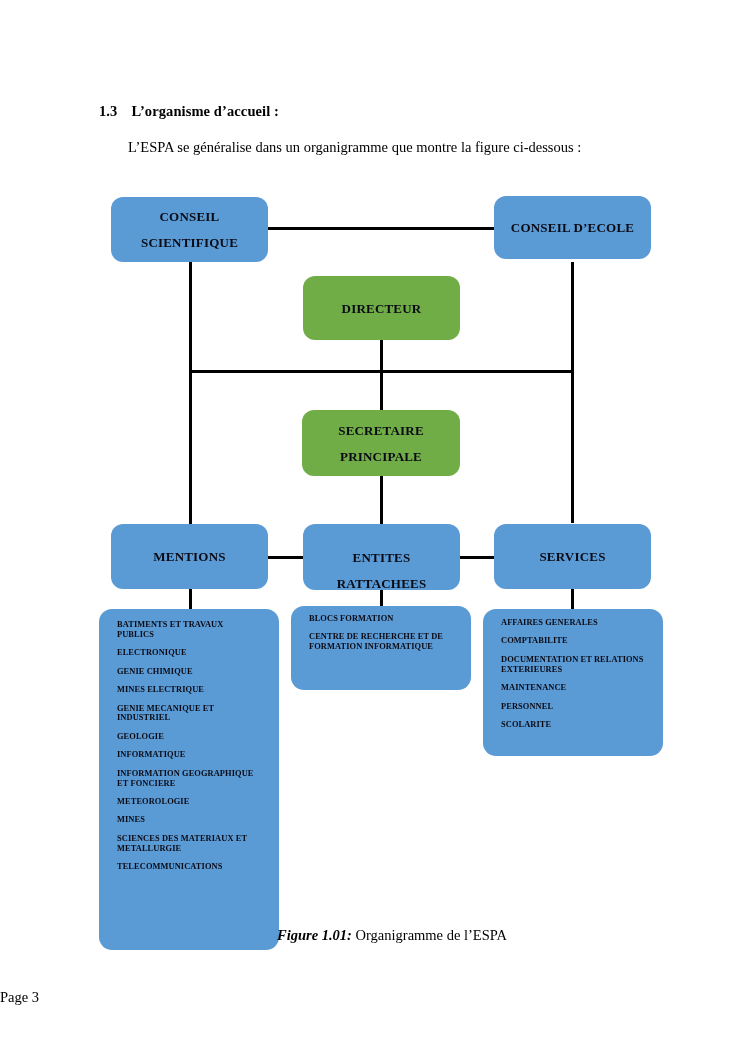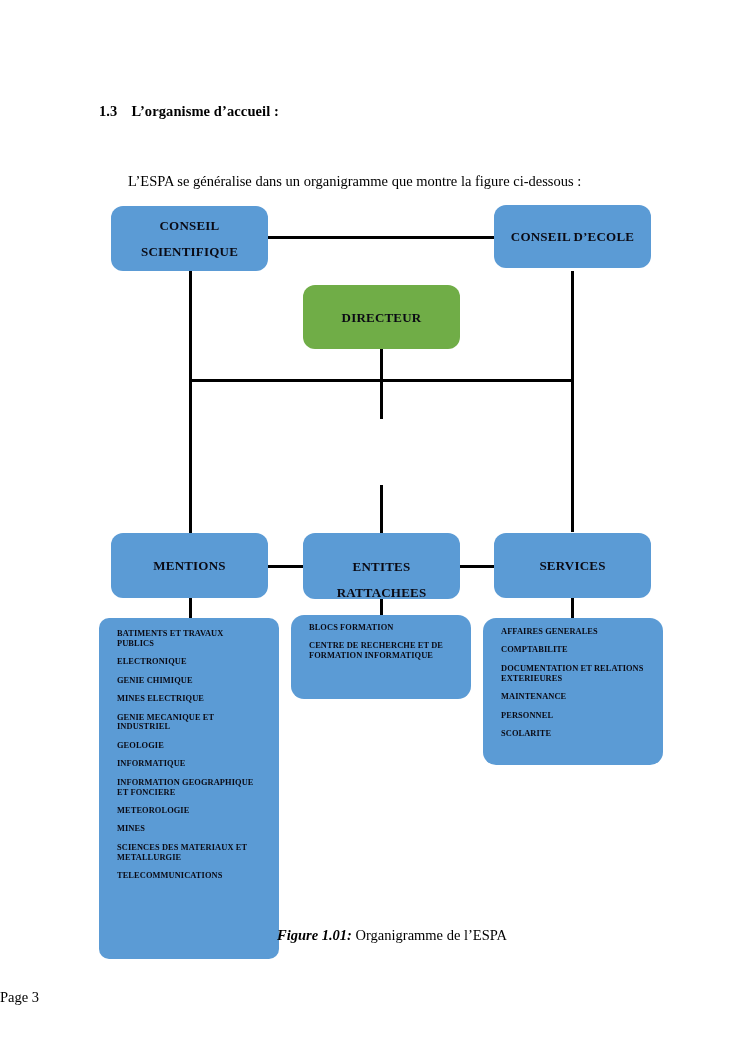--- a/index.html
+++ b/index.html
@@ -27,31 +27,29 @@
     white-space: nowrap;
   }
   .heading .num { margin-right: 14px; }
 
   .intro {
     position: absolute;
     left: 128px;
     top: 139px;
     font-size: 14.5px;
     white-space: nowrap;
-    margin-top: 34px;
   }
 
   
   .chart {
     position: absolute;
     left: 0;
     top: 0;
     width: 745px;
     height: 750px;
-    margin-top: 9px;
   }
 
   .line {
     position: absolute;
     background: #000000;
   }
 
   .node {
     position: absolute;
     border-radius: 12px;
@@ -149,35 +147,39 @@
   </div>
 
   <div class="node blue" style="left:494px; top:196px; width:157px; height:63px; font-size:13px;">
     <span class="ln">CONSEIL D’ECOLE</span>
   </div>
 
   <div class="node green" style="left:303px; top:276px; width:157px; height:64px; font-size:13px;">
     <span class="ln">DIRECTEUR</span>
   </div>
 
+  <div class="node green" style="left:302px; top:410px; width:158px; height:66px; font-size:13px;">
+    <span class="ln">SECRETAIRE</span>
+    <span class="ln">PRINCIPALE</span>
+  </div>
 
   <div class="node blue" style="left:111px; top:524px; width:157px; height:65px; font-size:13px;">
     <span class="ln">MENTIONS</span>
   </div>
 
   <div class="node blue" style="left:303px; top:524px; width:157px; height:66px; font-size:13px;justify-content:flex-end;">
     <span class="ln">ENTITES</span>
     <span class="ln">RATTACHEES</span>
   </div>
 
   <div class="node blue" style="left:494px; top:524px; width:157px; height:65px; font-size:13px;">
     <span class="ln">SERVICES</span>
   </div>
 
-  <div class="panel" style="left:99px; top:609px; width:180px; height:341px; padding:11px 18px 0 18px; font-size:8.4px;border-radius:10px;">
+  <div class="panel" style="left:99px; top:609px; width:180px; height:341px; padding:11px 18px 0 18px; font-size:8.4px;">
     <div class="item">BATIMENTS ET TRAVAUX PUBLICS</div>
     <div class="item">ELECTRONIQUE</div>
     <div class="item">GENIE CHIMIQUE</div>
     <div class="item">MINES ELECTRIQUE</div>
     <div class="item">GENIE MECANIQUE ET INDUSTRIEL</div>
     <div class="item">GEOLOGIE</div>
     <div class="item">INFORMATIQUE</div>
     <div class="item">INFORMATION GEOGRAPHIQUE ET FONCIERE</div>
     <div class="item">METEOROLOGIE</div>
     <div class="item">MINES</div>

